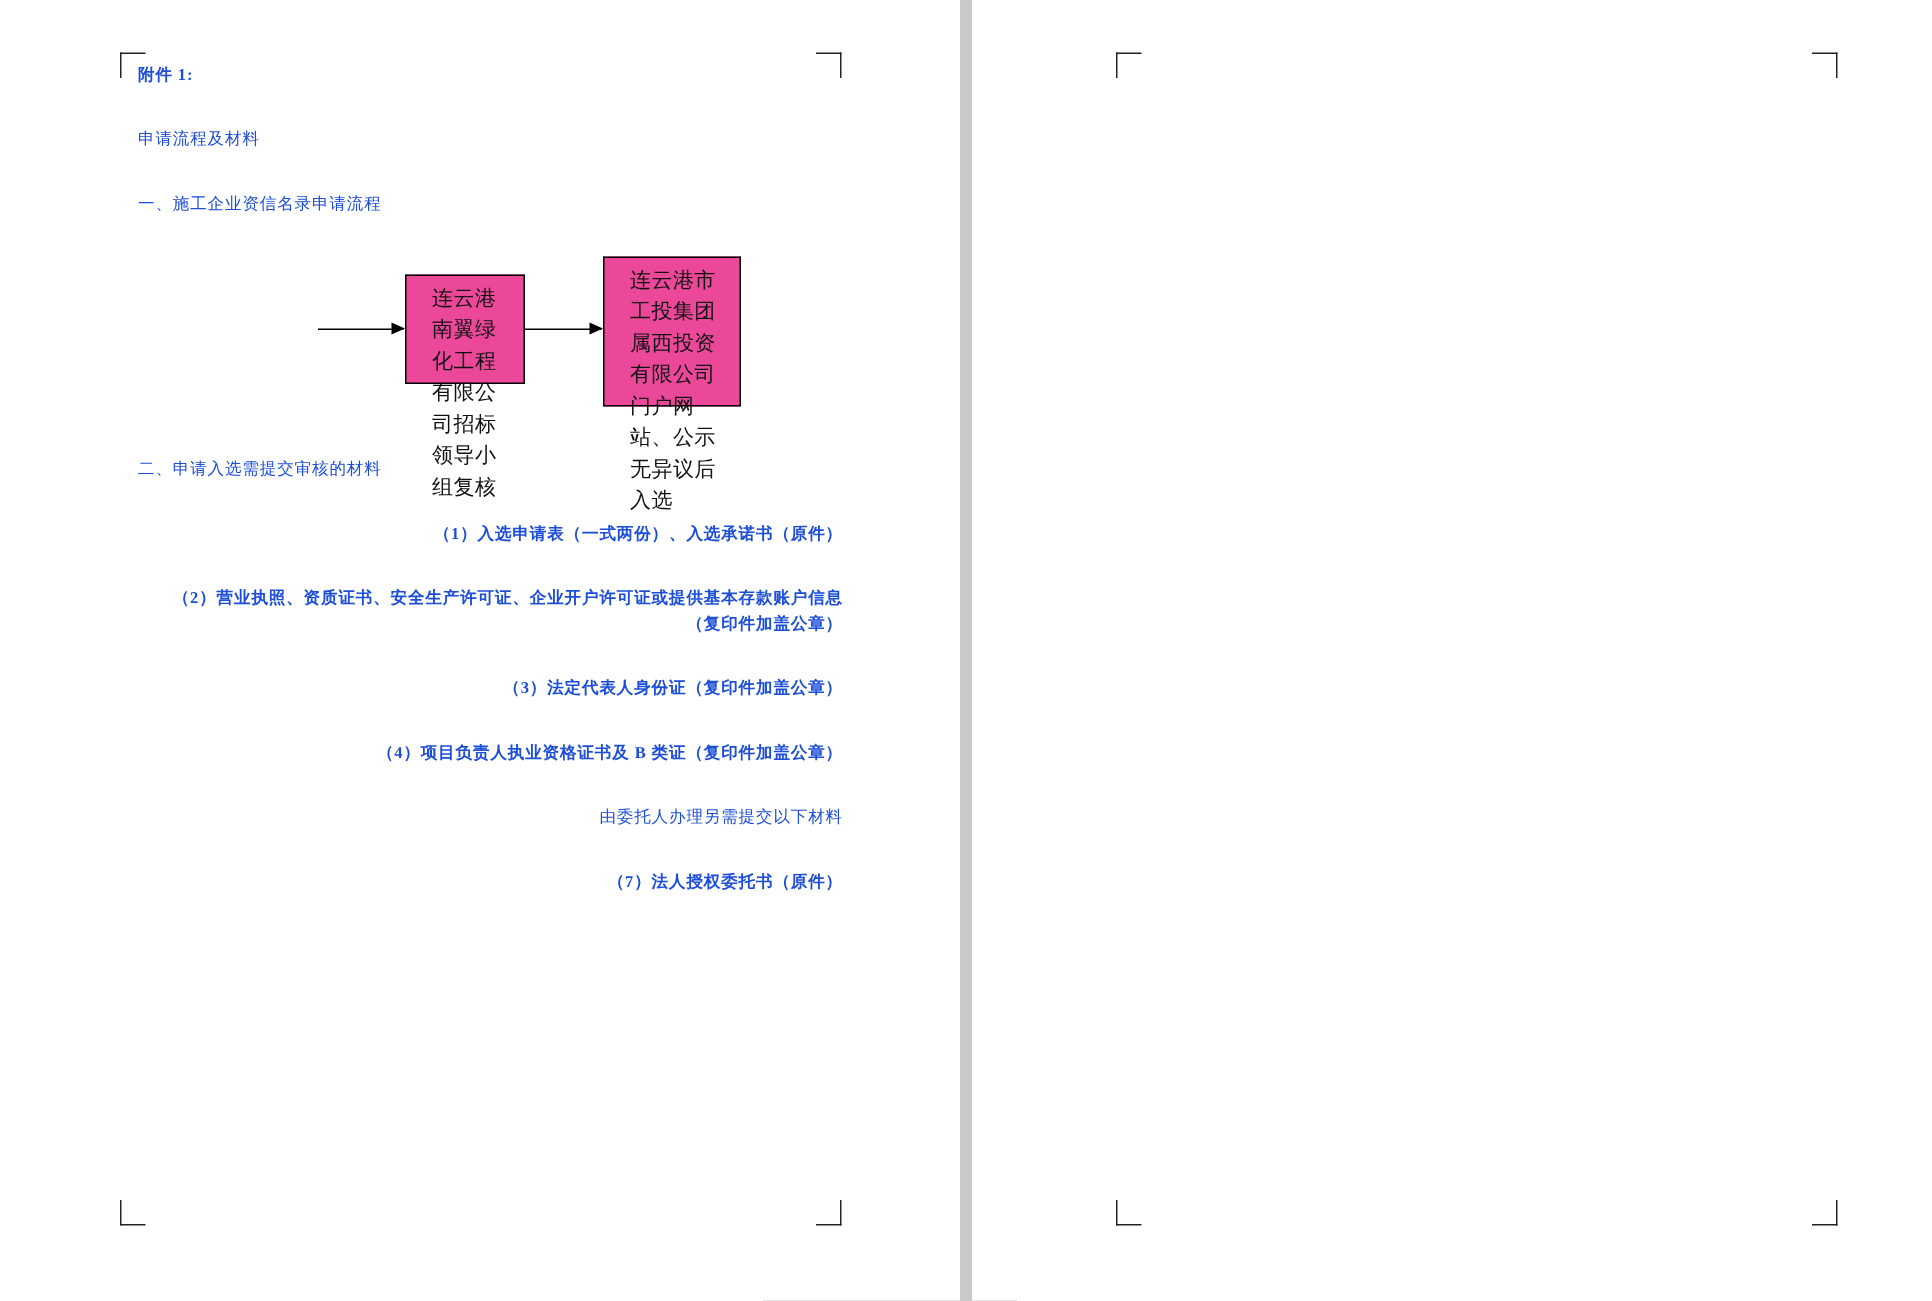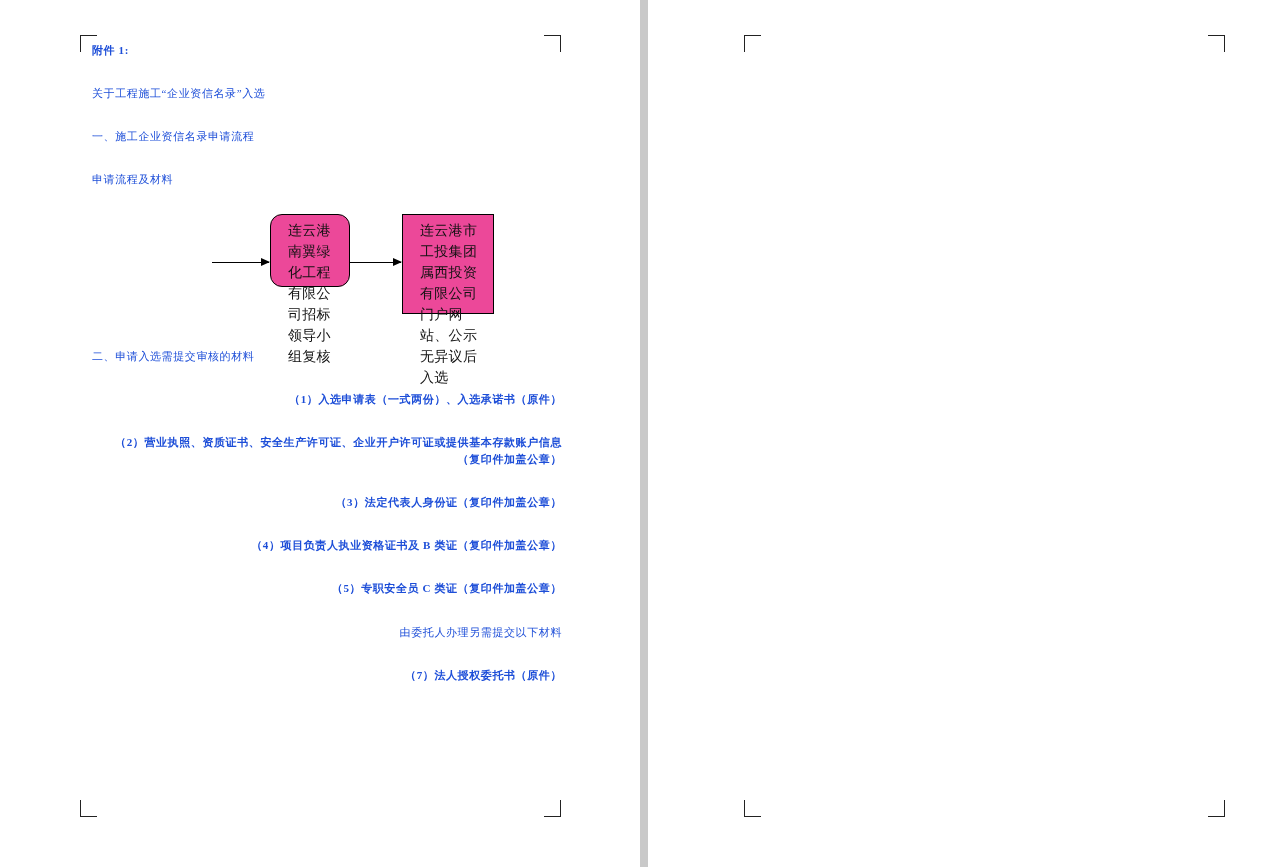--- a/index.html
+++ b/index.html
@@ -88,21 +88,21 @@
     border: 1px solid #000;
     box-sizing: border-box;
     font-size: 14px;
     line-height: 1.5;
     color: #111;
     padding: 5px 6px 4px 17px;
     letter-spacing: 0.3px;
     background: #ec4899;
   }
   .box1 { left: 42px; top: 9px; width: 78px; height: 85px; }
-  .box2 { left: 178px; top: 0; width: 80px; height: 73px; border-radius: 12px; }
+  .box2 { left: 178px; top: 12px; width: 80px; height: 73px; }
   .box3 { left: 310px; top: 0px; width: 92px; height: 100px; }
 
   .arrow {
     position: absolute;
     height: 1px;
     background: #000;
     top: 48px;
   }
   .arrow::after {
     content: "";
@@ -131,38 +131,36 @@
 <div class="workspace">
 
   <div class="page page-left">
     <div class="mark tl"></div>
     <div class="mark tr"></div>
     <div class="mark bl"></div>
     <div class="mark br"></div>
 
     <div class="content">
       <p class="para bold tight">附件 1:</p>
-      <p class="para tight">关于工程施工“企业资信名录”入选</p>
+      <p class="para tight">申请流程及材料</p>
       <p class="para tight">一、施工企业资信名录申请流程</p>
-      <p class="para tight">申请流程及材料</p>
 
       <div class="flow">
         <div class="arrow arrow1"></div>
         <div class="flow-box box2">连云港南翼绿化工程有限公司招标领导小组复核</div>
         <div class="arrow arrow2"></div>
         <div class="flow-box box3">连云港市工投集团属西投资有限公司门户网站、公示无异议后入选</div>
       </div>
 
       <p class="para tight">二、申请入选需提交审核的材料</p>
 
       <p class="para bold wrap">（1）入选申请表（一式两份）、入选承诺书（原件）</p>
       <p class="para bold wrap">（2）营业执照、资质证书、安全生产许可证、企业开户许可证或提供基本存款账户信息（复印件加盖公章）</p>
       <p class="para bold wrap">（3）法定代表人身份证（复印件加盖公章）</p>
       <p class="para bold wrap">（4）项目负责人执业资格证书及 B 类证（复印件加盖公章）</p>
-      <p class="para bold wrap">（5）专职安全员 C 类证（复印件加盖公章）</p>
       <p class="para indent wrap">由委托人办理另需提交以下材料</p>
       <p class="para bold wrap">（7）法人授权委托书（原件）</p>
     </div>
   </div>
 
   <div class="gutter"></div>
 
   <div class="page page-right">
     <div class="mark tl"></div>
     <div class="mark tr"></div>

